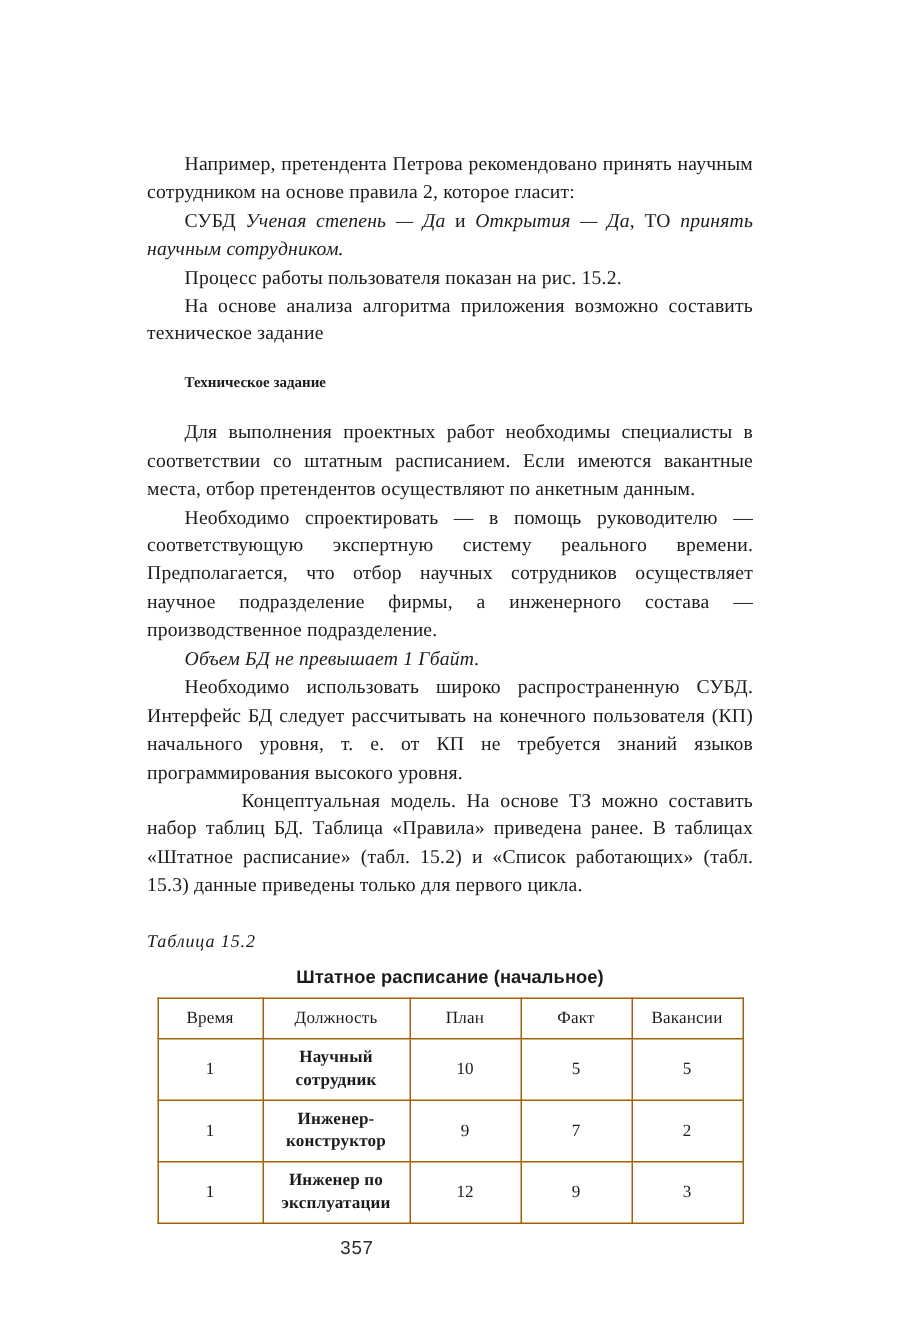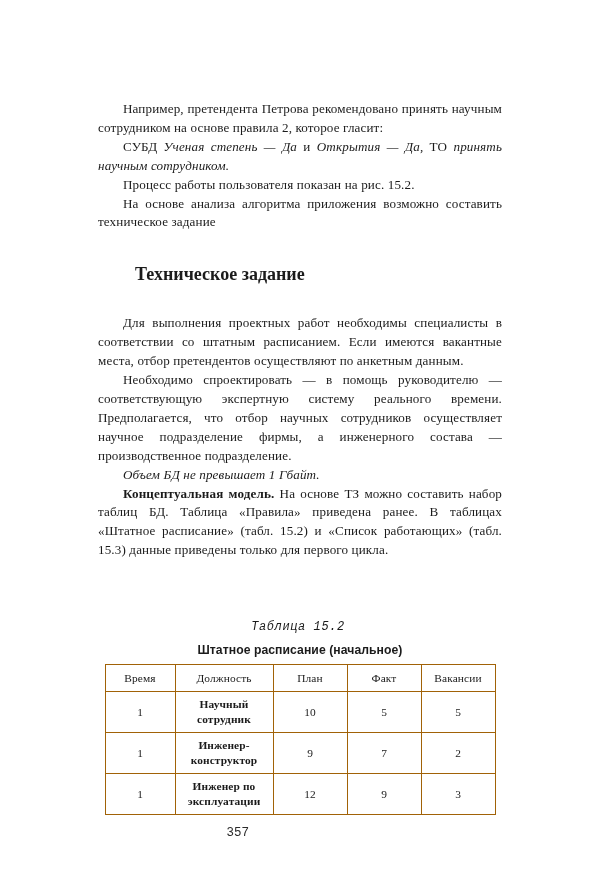--- a/index.html
+++ b/index.html
@@ -39,48 +39,49 @@
     text-indent: 25px;
     hyphens: manual;
     letter-spacing: 0.01em;
   }
 
   .ital {
     font-style: italic;
   }
 
   .bold {
-    font-weight: bold;
+    font-weight: normal;
+    margin-left: 38px;
   }
 
   h3.section-head {
-    margin: 12px;
+    margin: 0;
     font-family: "Liberation Serif", "DejaVu Serif", serif;
-    font-size: 18px;
+    font-size: 10px;
     font-weight: bold;
     text-indent: 25px;
     line-height: 1.445;
   }
 
   .sp-before-head { height: 17px; }
   .sp-after-head  { height: 15px; }
 
   
   .table-zone {
     position: absolute;
     left: 98px;
     top: 617px;
     width: 404px;
   }
 
   .table-number {
-    text-align: center;
+    text-align: left;
     font-size: 12px;
     font-style: italic;
-    font-family: Liberation Mono, monospace;
+    font-family: Liberation Serif, serif;
     letter-spacing: 0.05em;
     margin: 0 4px 9px 0;
   }
 
   .table-title {
     text-align: center;
     font-family: "Liberation Sans", "DejaVu Sans", sans-serif;
     font-size: 12.2px;
     font-weight: bold;
     letter-spacing: 0.005em;
@@ -160,20 +161,21 @@
     <h3 class="section-head">Техническое задание</h3>
 
     <div class="sp-after-head"></div>
 
     <p class="body-par">Для выполнения проектных работ необходимы специалисты  в соответствии со штатным расписанием. Если имеются вакантные места, отбор претендентов осуществляют по анкетным данным.</p>
 
     <p class="body-par">Необходимо спроектировать — в помощь руководителю — соответствующую экспертную систему реального времени. Предполагается, что отбор научных сотрудников осуществляет научное подразделение фирмы, а инженерного состава — производственное подразделение.</p>
 
     <p class="body-par ital">Объем БД не превышает 1 Гбайт.</p>
 
+    <p class="body-par">Необходимо использовать широко распространенную СУБД. Интерфейс БД следует рассчитывать на конечного пользователя (КП) начального уровня, т. е. от КП не требуется знаний языков программирования высокого уровня.</p>
 
 
     <p class="body-par"><span class="bold">Концептуальная модель.</span><span> На основе ТЗ можно составить набор таблиц БД. Таблица «Правила» приведена ранее. В таблицах «Штатное расписание» (табл. 15.2) и «Список работающих» (табл. 15.3) данные приведены только для первого цикла.</span></p>
 
   </div>
 
   <div class="table-zone">
 
     <div class="table-number">Таблица  15.2</div>
 

